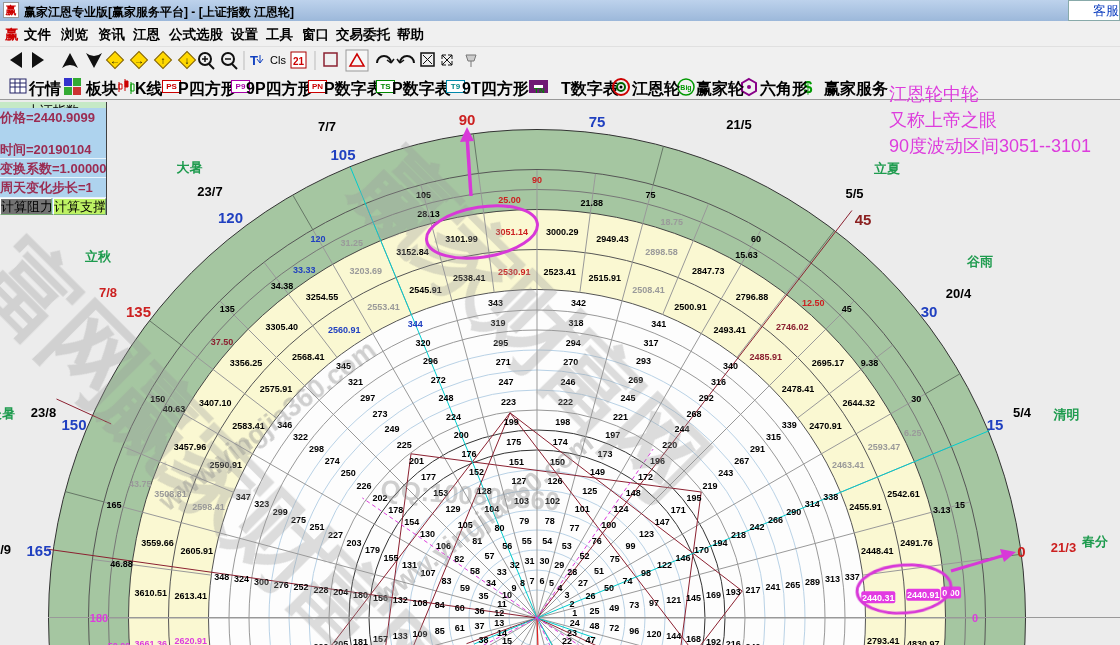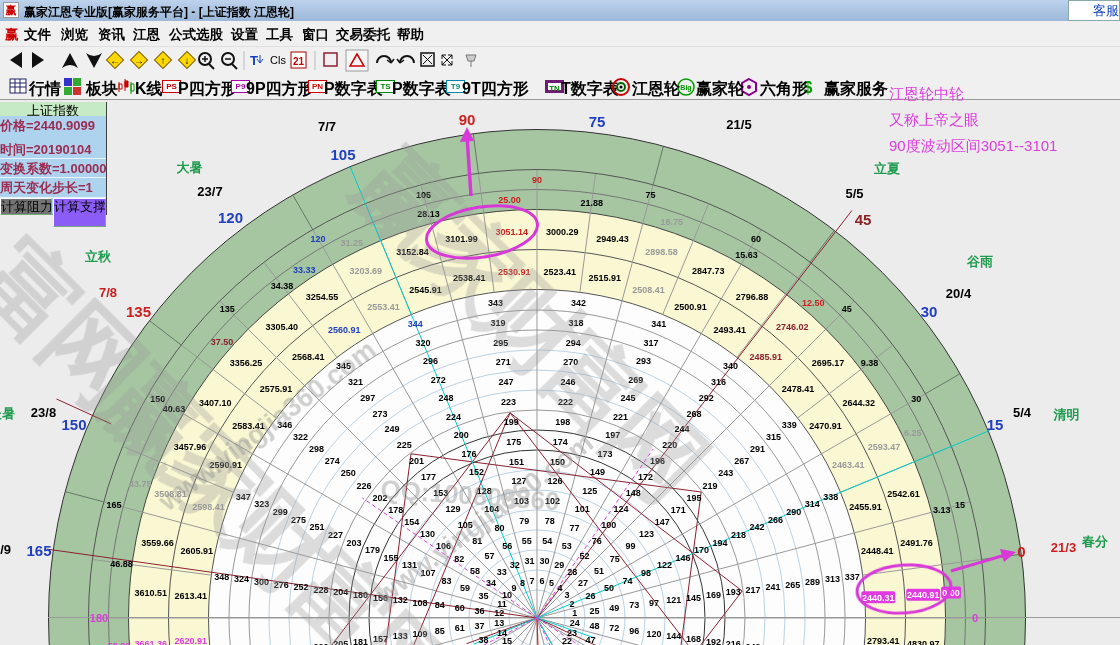--- a/index.html
+++ b/index.html
@@ -94,21 +94,21 @@
 <div class="bx" style="left:162px;color:#c00;border:1px solid #c00">PS</div>
     <span class="t2" style="left:178px">P四方形</span>
 <div class="bx" style="left:231px;color:#a0a;border:1px solid #a0a">P9</div>
     <span class="t2" style="left:246px">9P四方形</span>
 <div class="bx" style="left:308px;color:#c00;border:1px solid #c00">PN</div>
     <span class="t2" style="left:324px">P数字表</span>
 <div class="bx" style="left:376px;color:#080;border:1px solid #080">TS</div>
     <span class="t2" style="left:392px">P数字表</span>
 <div class="bx" style="left:446px;color:#088;border:1px solid #08a">T9</div>
     <span class="t2" style="left:462px">9T四方形</span>
-<div class="bx" style="left:545px;color:#080;border:3px solid #701a75">TN</div>
+<div class="bx" style="left:529px;color:#080;border:5px solid #701a75">TN</div>
     <span class="t2" style="left:561px">T数字表</span>
 <svg class="abs" style="left:610px;top:0" width="220" height="26">
 <circle cx="11" cy="13" r="8" fill="none" stroke="#c00" stroke-width="2"></circle>
       <circle cx="11" cy="13" r="4" fill="none" stroke="#060" stroke-width="2"></circle>
       <circle cx="11" cy="13" r="1.5" fill="#000"></circle>
 <circle cx="76" cy="13" r="8" fill="none" stroke="#090" stroke-width="1.5"></circle>
       <text x="76" y="16" font-size="7" font-weight="bold" fill="#090" text-anchor="middle">Big</text>
 <path d="M139 5 l7 4 v8 l-7 4 l-7 -4 v-8 Z" fill="none" stroke="#808" stroke-width="2"></path>
       <circle cx="139" cy="13" r="2" fill="#808"></circle>
 <text x="198" y="19" font-size="16" font-weight="bold" fill="#090" text-anchor="middle">$</text>
@@ -582,20 +582,20 @@
 <g transform="rotate(-4 904 489)">
       <ellipse cx="904" cy="489" rx="47" ry="24" fill="none" stroke="#d838d8" stroke-width="3"></ellipse>
     </g>
 <line x1="471" y1="96" x2="467" y2="36" stroke="#d838d8" stroke-width="3.5"></line>
 <polygon points="467,27 460,42 474,41" fill="#d838d8"></polygon>
 <line x1="951" y1="471" x2="1005" y2="455" stroke="#d838d8" stroke-width="3"></line>
 <polygon points="1016,452 1000,449 1004,462" fill="#d838d8"></polygon>
 </svg>
 <div id="panel" class="abs">
 <div class="prow" style="top:0;height:18px;background:#c6e9c6;color:#000;text-align:center;font-weight:normal">上证指数</div>
-<div class="prow" style="top:14px;height:38px;line-height:20px">价格=2440.9099</div>
+<div class="prow" style="top:6px;height:38px;line-height:20px">价格=2440.9099</div>
 <div class="prow" style="top:38px;height:19px;line-height:19px">时间=20190104</div>
 <div class="prow" style="top:57px;height:19px;line-height:19px">变换系数=1.00000</div>
 <div class="prow" style="top:76px;height:20px;line-height:20px">周天变化步长=1</div>
 <div class="prow" style="top:96px;height:17px;background:#737373;color:#000;font-weight:normal;width:52px;text-align:center;line-height:16px;border:1px solid #fff;border-right:1px solid #7a7;border-bottom:1px solid #7a7">计算阻力</div>
-<div class="prow" style="top:96px;left:53px;height:29px;background:#8b5cf6;color:#000;font-weight:normal;width:53px;text-align:center;line-height:16px;border:1px solid #fff;border-right:1px solid #7a7;border-bottom:1px solid #7a7">计算支撑</div>
+<div class="prow" style="top:96px;left:53px;height:17px;background:#bef264;color:#000;font-weight:normal;width:53px;text-align:center;line-height:16px;border:1px solid #fff;border-right:1px solid #7a7;border-bottom:1px solid #7a7">计算支撑</div>
 </div>
-<div class="abs" style="left:889px;top:81px;font-size:15px;color:#dd3cdd;white-space:nowrap;z-index:30;line-height:26px">江恩轮中轮<br>又称上帝之眼<br>90度波动区间3051--3101</div>
+<div class="abs" style="left:889px;top:81px;font-size:18px;color:#dd3cdd;white-space:nowrap;z-index:30;line-height:26px">江恩轮中轮<br>又称上帝之眼<br>90度波动区间3051--3101</div>
 
 </body></html>

